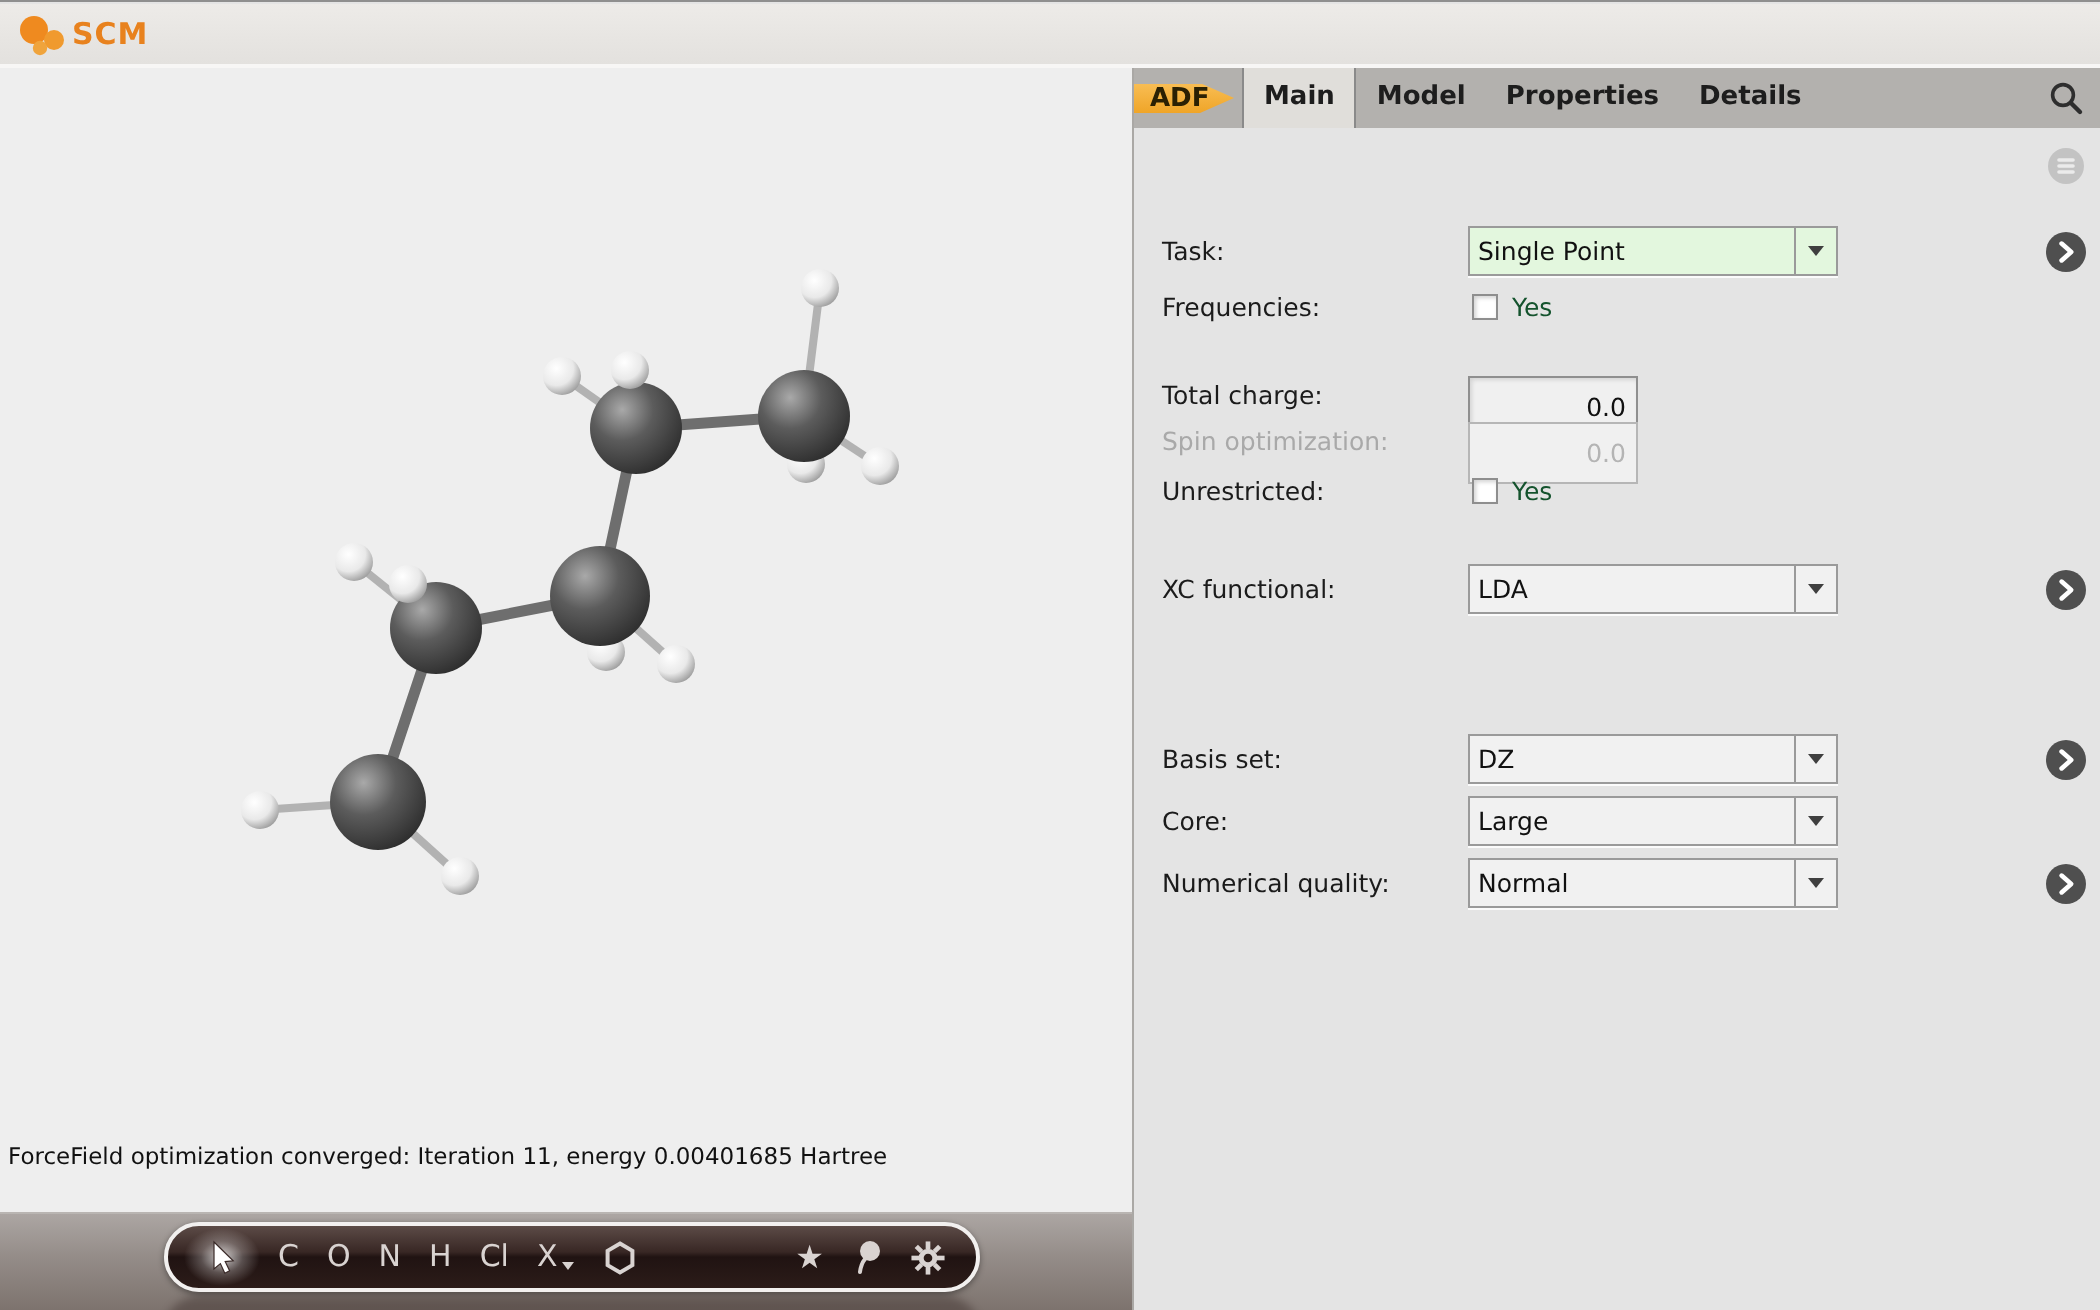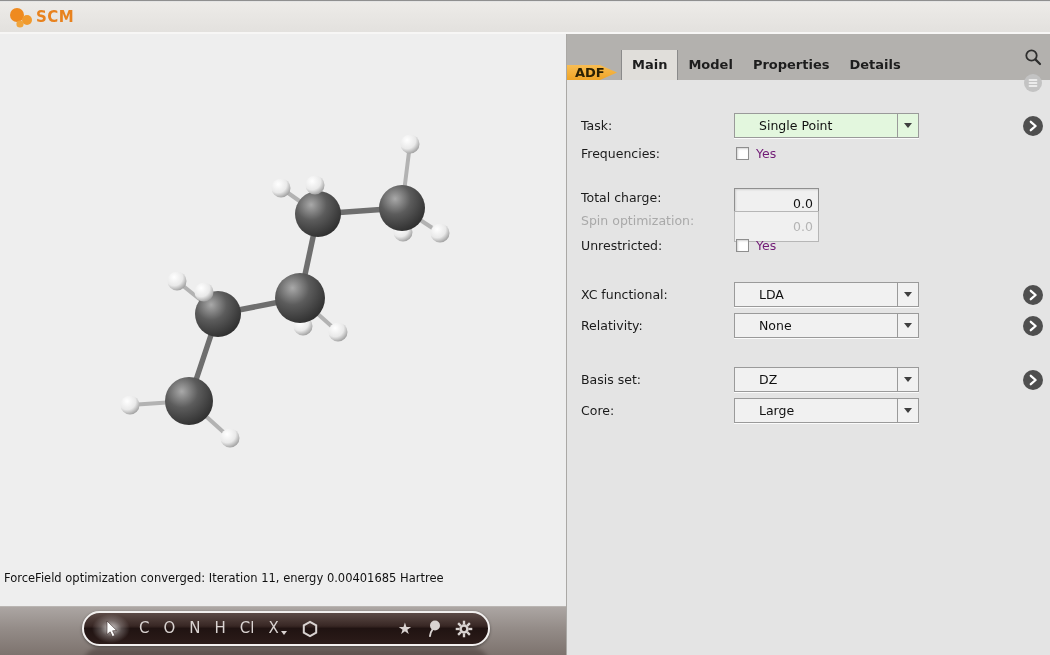--- a/index.html
+++ b/index.html
@@ -47,56 +47,56 @@
     background:radial-gradient(closest-side,rgba(255,255,255,.8),rgba(255,255,255,.25) 55%,rgba(255,255,255,0));
   }
   .tool-glyph{font-size:16px;}
   .tool-caret{
     width:0;height:0;border-left:3.5px solid transparent;border-right:3.5px solid transparent;
     border-top:4.5px solid #d9d3d1;margin-left:2px;margin-top:8px;display:inline-block;
   }
   .tool-spacer{flex:1;}
   
   .right-panel{position:absolute;left:566px;top:33px;right:0;bottom:0;background:#e4e4e4;border-left:1px solid #aaa8a5;}
-  .tabbar{position:relative;height:46px;background:#b3b1ae;display:flex;align-items:flex-end;}
+  .tabbar{position:relative;height:30px;background:#b3b1ae;display:flex;align-items:center;}
   .adf-tag{
     width:50px;display:flex;align-items:center;padding-left:8px;box-sizing:border-box;
     font-weight:bold;font-size:13px;color:#2b2103;
     background:linear-gradient(180deg,#f8bd53,#efa426);
     clip-path:polygon(0 0,66% 0,100% 50%,66% 100%,0 100%);
     margin-right:4px;cursor:default;
   }
   .tab{padding:0 10px;line-height:30px;font-weight:bold;font-size:13px;color:#1d1d1d;cursor:default;}
   .tab.active{background:#e0deda;border-left:1px solid #8a8a8a;border-right:1px solid #8a8a8a;}
   .search-btn{margin-left:auto;align-self:center;margin-right:8px;display:flex;}
   .panel-content{position:absolute;left:0;right:0;top:30px;bottom:0;}
   .hamburger-btn{position:absolute;left:457px;top:10px;width:18px;height:18px;}
   .form-row{position:absolute;left:0;right:0;}
   .row-label{position:absolute;left:14px;font-size:12.5px;color:#1b1b1b;white-space:nowrap;}
   .row-label.disabled{color:#a9a9a9;}
   .dropdown{
     position:absolute;left:167px;top:0;width:185px;height:25px;box-sizing:border-box;
     background:#f1f1f1;border:1px solid #9a9a9a;display:flex;align-items:center;
-    font-size:12.5px;color:#111;padding-left:24px;box-shadow:0 1px 0 rgba(255,255,255,.85);
+    font-size:12.5px;color:#111;padding-left:4px;box-shadow:0 1px 0 rgba(255,255,255,.85);
   }
   .dropdown.accent{background:#e3f7de;}
   .dd-btn{margin-left:auto;width:20px;height:100%;border-left:1px solid #9a9a9a;display:flex;align-items:center;justify-content:center;}
   .dd-arrow{width:0;height:0;border-left:4px solid transparent;border-right:4px solid transparent;border-top:5px solid #3f3f3f;}
   .text-input{
     position:absolute;left:167px;top:0;width:85px;height:31px;box-sizing:border-box;
     background:#f0f0f0;border:1px solid #8f8f8f;font-size:12.5px;color:#111;
     display:flex;align-items:center;justify-content:flex-end;padding-right:5px;
     box-shadow:inset 1px 1px 2px rgba(0,0,0,.12);
   }
   .text-input.disabled{color:#b4b4b4;border-color:#b6b6b6;box-shadow:none;}
   .checkbox{
     position:absolute;left:169px;top:1px;width:13px;height:13px;box-sizing:border-box;
     background:#fff;border:1px solid #8e8e8e;box-shadow:inset 1px 1px 2px rgba(0,0,0,.18);
   }
-  .cb-label{position:absolute;left:189px;font-size:12.5px;color:#701a75;}
+  .cb-label{position:absolute;left:189px;font-size:12.5px;color:#14532d;}
   .detail-btn{position:absolute;left:456px;width:20px;height:20px;cursor:default;}
 </style>
 </head>
 <body>
 
 <div class="window">
 
   <div class="menubar">
     <div class="logo">
       <svg width="26" height="28" viewBox="0 0 26 28">
@@ -268,46 +268,46 @@
             <span class="dd-value">LDA</span>
             <span class="dd-btn">
               <i class="dd-arrow"></i>
             </span>
           </div>
           <div class="detail-btn" style="top: 3px;"><svg width="20" height="20" viewBox="0 0 20 20">
               <circle cx="10" cy="10" r="10" fill="#4f4f4f"></circle>
               <path d="M7.8 5.8 L12.6 10 L7.8 14.2" fill="none" stroke="#ffffff" stroke-width="2.3" stroke-linecap="round" stroke-linejoin="round"></path>
             </svg></div>
         </div>
-        <div class="form-row" style="top: 249px; height: 25px;">
-          <span class="row-label" style="line-height: 25px;">Relativity:</span>
+        <div class="form-row" style="top: 334px; height: 25px;">
+          <span class="row-label" style="line-height: 25px;">Core:</span>
           <div class="dropdown">
-            <span class="dd-value">None</span>
+            <span class="dd-value">Large</span>
+            <span class="dd-btn">
+              <i class="dd-arrow"></i>
+            </span>
+          </div>
+        </div>
+        <div class="form-row" style="top: 303px; height: 25px;">
+          <span class="row-label" style="line-height: 25px;">Basis set:</span>
+          <div class="dropdown">
+            <span class="dd-value">DZ</span>
             <span class="dd-btn">
               <i class="dd-arrow"></i>
             </span>
           </div>
           <div class="detail-btn" style="top: 3px;"><svg width="20" height="20" viewBox="0 0 20 20">
               <circle cx="10" cy="10" r="10" fill="#4f4f4f"></circle>
               <path d="M7.8 5.8 L12.6 10 L7.8 14.2" fill="none" stroke="#ffffff" stroke-width="2.3" stroke-linecap="round" stroke-linejoin="round"></path>
             </svg></div>
         </div>
-        <div class="form-row" style="top: 334px; height: 25px;">
-          <span class="row-label" style="line-height: 25px;">Core:</span>
+        <div class="form-row" style="top: 365px; height: 25px;">
+          <span class="row-label" style="line-height: 25px;">Numerical quality:</span>
           <div class="dropdown">
-            <span class="dd-value">Large</span>
-            <span class="dd-btn">
-              <i class="dd-arrow"></i>
-            </span>
-          </div>
-        </div>
-        <div class="form-row" style="top: 303px; height: 25px;">
-          <span class="row-label" style="line-height: 25px;">Basis set:</span>
-          <div class="dropdown">
-            <span class="dd-value">DZ</span>
+            <span class="dd-value">Normal</span>
             <span class="dd-btn">
               <i class="dd-arrow"></i>
             </span>
           </div>
           <div class="detail-btn" style="top: 3px;"><svg width="20" height="20" viewBox="0 0 20 20">
               <circle cx="10" cy="10" r="10" fill="#4f4f4f"></circle>
               <path d="M7.8 5.8 L12.6 10 L7.8 14.2" fill="none" stroke="#ffffff" stroke-width="2.3" stroke-linecap="round" stroke-linejoin="round"></path>
             </svg></div>
         </div>
       </div>

